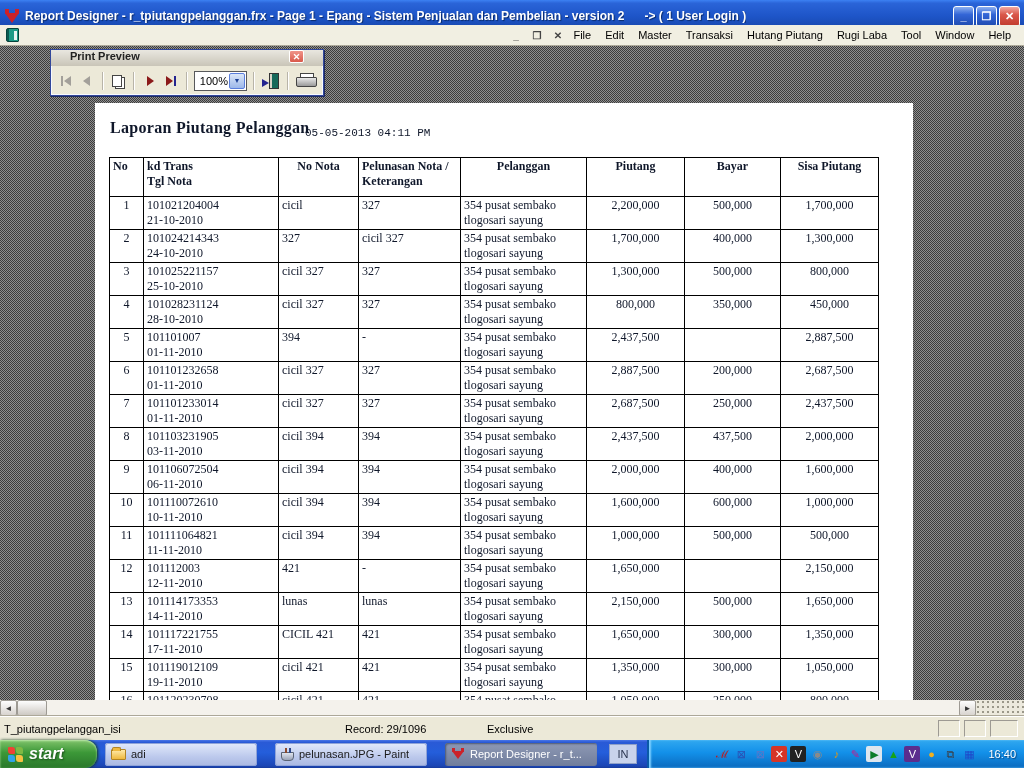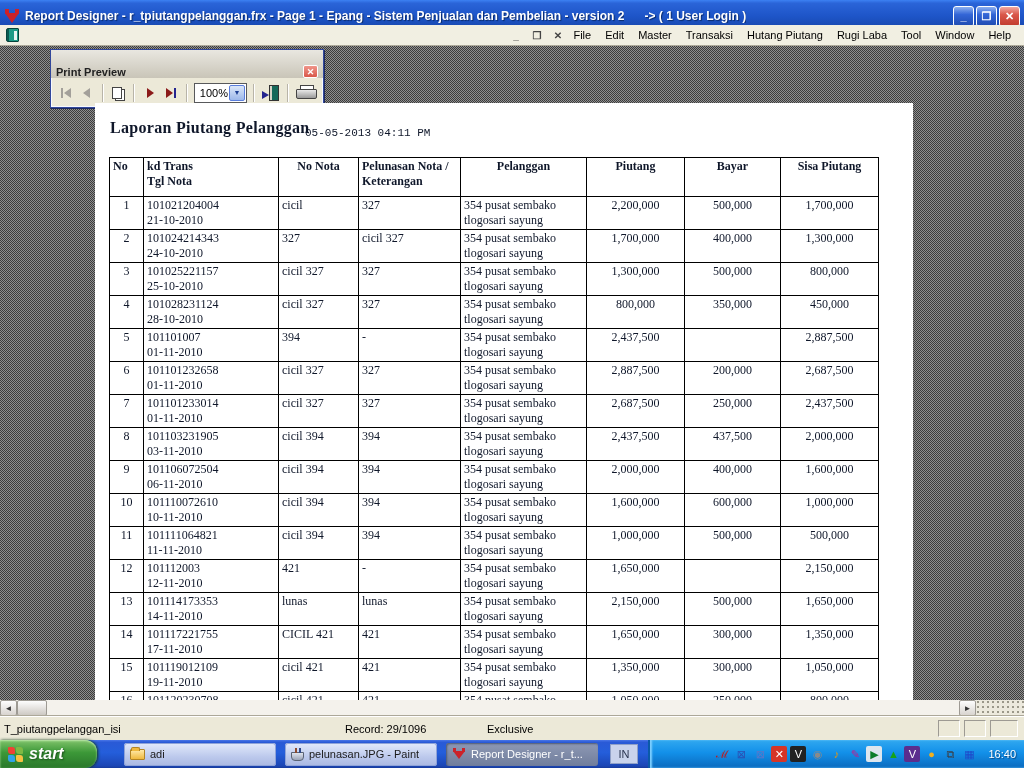--- a/index.html
+++ b/index.html
@@ -31,21 +31,21 @@
   .mdi-btn { width:17px; height:15px; display:flex; align-items:center; justify-content:center; font:bold 10px "Liberation Sans",sans-serif; }
 
   
   .client { position:absolute; left:0; top:46px; width:1024px; height:654px;
     background-image:repeating-conic-gradient(#8f8f8f 0% 25%, #3c3c3c 0% 50%);
     background-size:2px 2px; overflow:hidden; }
 
   
   .pp-win { position:absolute; left:50px; top:3px; width:274px;
     border:1px solid #32479b; box-shadow:inset 0 0 0 1px #f7f9ff, 1px 1px 0 #1c2a5e; background:#ece9d8; }
-  .pp-title { height:28px; background:linear-gradient(180deg,#e9e7e0,#c9c5b8); display:flex; align-items:flex-end; padding:0 5px;
+  .pp-title { height:16px; background:linear-gradient(180deg,#e9e7e0,#c9c5b8); display:flex; align-items:flex-start; padding:0 19px;
     font-size:11px; font-weight:bold; color:#222; }
   .pp-close { margin-left:auto; width:15px; height:13px; background:linear-gradient(180deg,#f0958a,#d9584a); border:1px solid #fff;
     border-radius:2px; color:#fff; font:bold 9px "Liberation Sans",sans-serif; display:flex; align-items:center; justify-content:center; }
   .pp-body { height:29px; display:flex; align-items:center; padding:0 6px; gap:3px; }
   .tb-btn { width:24px; height:22px; display:flex; align-items:center; justify-content:center; gap:1px; border:1px solid transparent; }
   .tb-sep { width:2px; height:18px; border-left:1px solid #b8b4a8; border-right:1px solid #fff; margin:0 3px; }
   .tri-left  { width:0; height:0; border-top:5px solid transparent; border-bottom:5px solid transparent; border-right:7px solid currentColor; }
   .tri-right { width:0; height:0; border-top:5px solid transparent; border-bottom:5px solid transparent; border-left:7px solid currentColor; }
   .vbar { width:2px; height:10px; background:currentColor; }
   .c-dis  { color:#a3a09a; }
@@ -99,21 +99,21 @@
   .taskbar { position:absolute; left:0; top:740px; width:1024px; height:28px;
     background:linear-gradient(180deg,#4b77e8 0%,#2a5ad6 8%,#245edb 45%,#1c46b5 92%,#173b9b 100%); display:flex; align-items:center; }
   .start-btn { width:97px; height:28px; border-radius:0 12px 12px 0;
     background:linear-gradient(180deg,#7fc36a 0%,#3c9838 45%,#2d7d2d 90%);
     box-shadow:inset 0 1px 2px #bfe8ad, 1px 0 3px #123c1a; display:flex; align-items:center; gap:5px; padding-left:8px;
     color:#fff; font:bold italic 16px "Liberation Sans",sans-serif; text-shadow:1px 1px 2px #1c4f1c; flex:none; }
   .flag-icon { width:16px; height:15px; display:grid; grid-template-columns:7px 7px; grid-template-rows:7px 7px; gap:1px; }
   .flag-icon i { border-radius:1px 3px 1px 3px; }
   .flag-icon i:nth-child(1){background:#ef4135;} .flag-icon i:nth-child(2){background:#7eb944;}
   .flag-icon i:nth-child(3){background:#30a3e8;} .flag-icon i:nth-child(4){background:#f6c142;}
-  .tasks { display:flex; gap:9px; margin-left:27px; flex:none; }
+  .tasks { display:flex; gap:18px; margin-left:8px; flex:none; }
   .task-btn { width:152px; height:23px; border-radius:3px; display:flex; align-items:center; gap:5px; padding:0 6px;
     background:linear-gradient(180deg,#e3eafb,#bcc9ec 60%,#aab8e2); box-shadow:inset 0 0 0 1px #8fa3d8; font-size:11px; color:#1a1a1a; overflow:hidden; white-space:nowrap; }
   .task-btn.active { background:linear-gradient(180deg,#8e99b4,#707d9c); box-shadow:inset 1px 1px 2px #4d5871; color:#fff; }
   .task-icon { flex:none; }
   .folder-icon { width:15px; height:11px; background:linear-gradient(180deg,#ffe9a8,#efb93f); border:1px solid #b28424; border-radius:1px; position:relative; }
   .folder-icon::before { content:""; position:absolute; left:0; top:-3px; width:7px; height:3px; background:#efb93f; border:1px solid #b28424; border-bottom:none; border-radius:2px 2px 0 0; }
   .paint-icon { width:13px; height:9px; background:linear-gradient(180deg,#dfe4ee,#9aa3b8); border:1px solid #5a6374; border-radius:0 0 4px 4px; position:relative; margin-top:4px; }
   .paint-icon::before { content:""; position:absolute; left:3px; top:-5px; width:2px; height:5px; background:#8c4a2f; box-shadow:4px 0 0 #2f4a8c; }
   .fox-icon-sm { width:14px; height:12px; position:relative; }
   .fox-icon-sm::before { content:""; position:absolute; left:1px; top:3px; border-left:6px solid transparent; border-right:6px solid transparent; border-top:8px solid #cc2229; }

